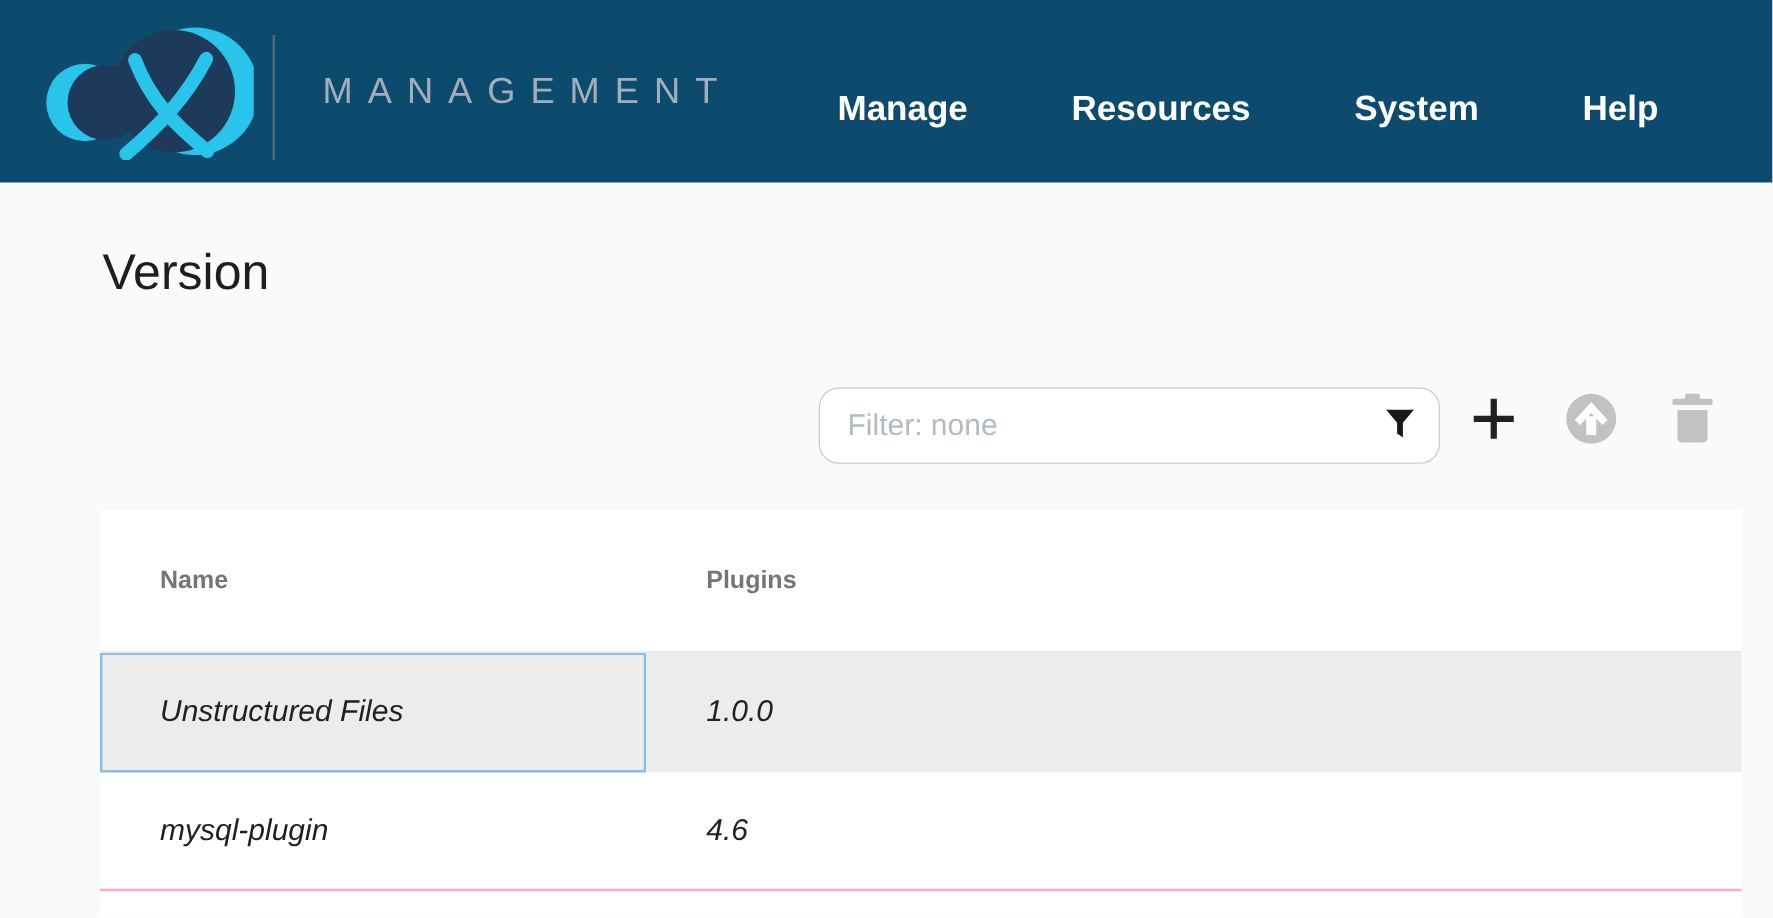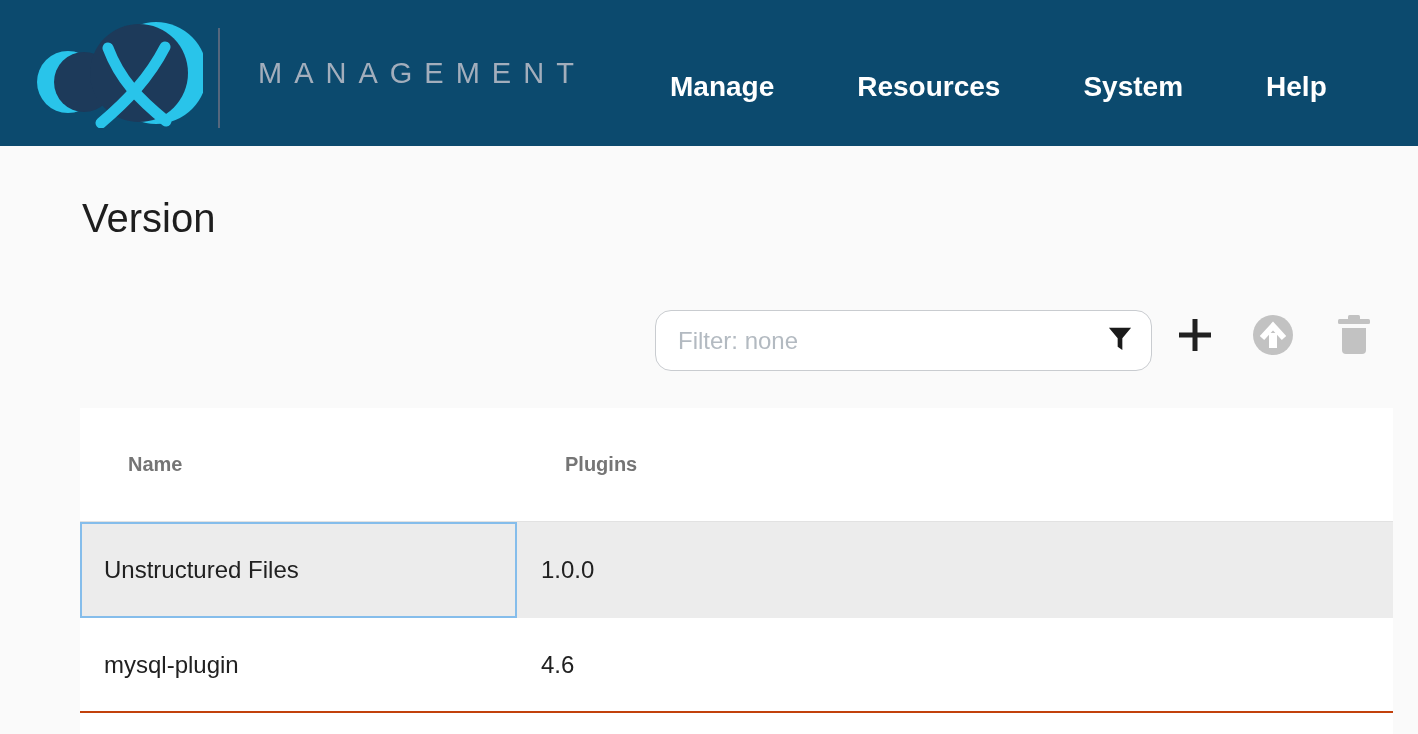--- a/index.html
+++ b/index.html
@@ -80,28 +80,28 @@
     border-bottom: 1px solid #e2e2e2;
   }
   .th {
     font-size: 20px; font-weight: 700; color: #757575;
     padding-left: 48px; cursor: pointer;
   }
   .row { display: flex; align-items: stretch; }
   .td {
     display: flex; align-items: center;
     font-size: 24px; color: #212121;
-    padding-left: 24px; cursor: pointer;
+    padding-left: 48px; cursor: pointer; font-style: italic;
   }
   .col-name { width: 437px; }
   .col-version { width: 438px; }
   .col-namespace { width: 438px; }
   .row-0 { height: 96px; background: #ececec; }
   .row-0 .cell-name { box-shadow: inset 0 0 0 2px #85bdeb; }
-  .row-1 { height: 95px; background: #ffffff; border-bottom: 2px solid #c2410c; }
+  .row-1 { height: 95px; background: #ffffff; border-bottom: 2px solid #f9a8d4; }
 </style>
 </head>
 <body>
 
 <div class="appbar">
   <svg class="logo" viewBox="0 0 175 110" aria-hidden="true">
 
     <circle cx="40" cy="64" r="31" fill="#29c4ea"></circle>
     <circle cx="56" cy="64" r="30" fill="#1d3a5a"></circle>
 

